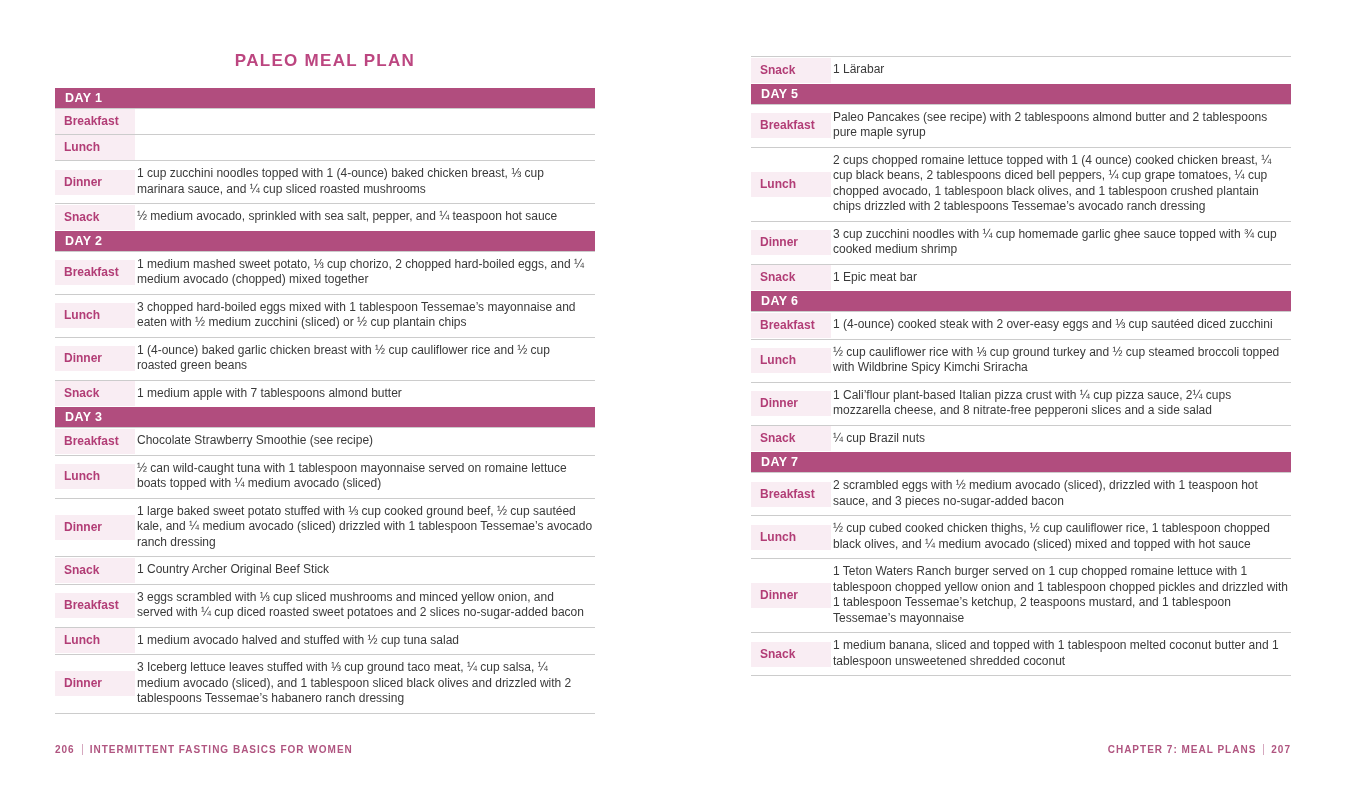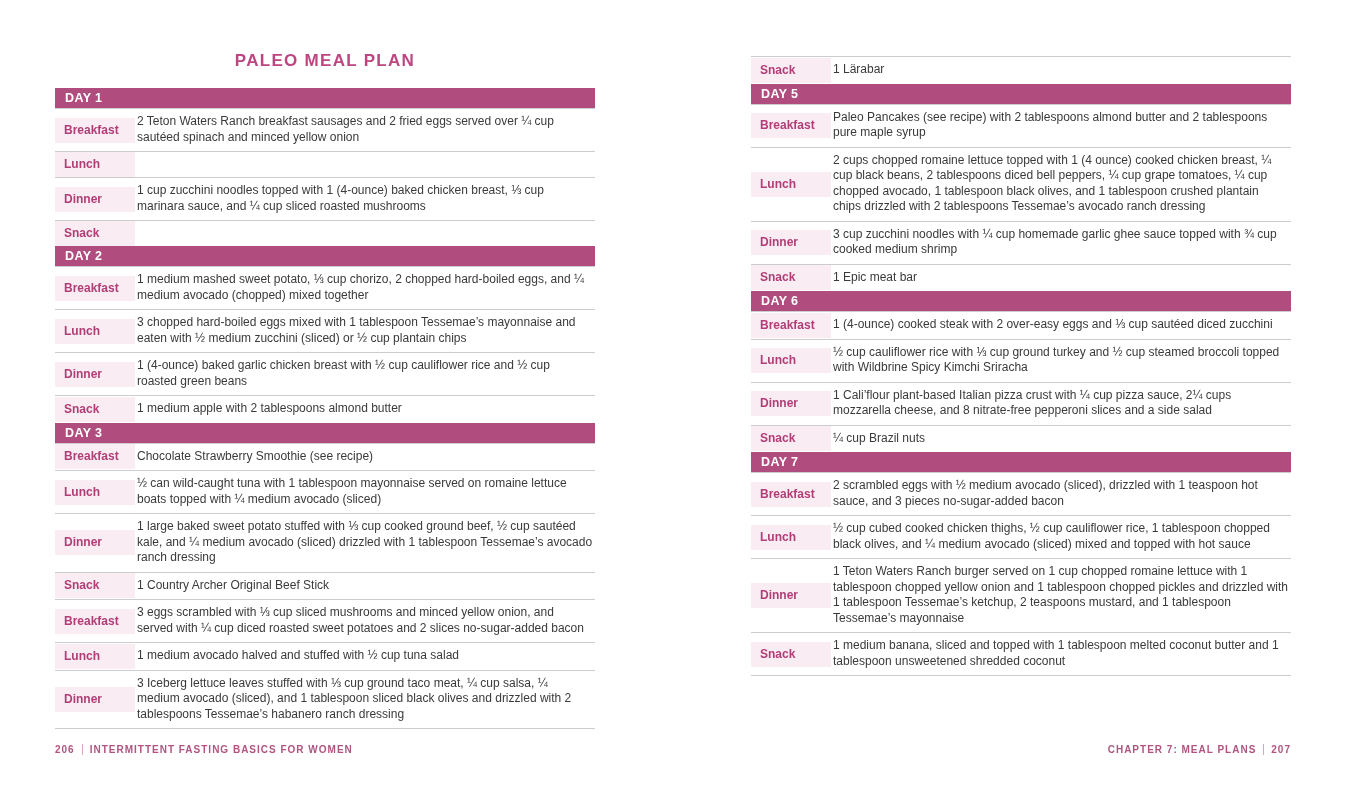--- a/index.html
+++ b/index.html
@@ -100,48 +100,48 @@
 <body>
 
 <div class="spread">
 
   <div class="page left">
     <div class="page-title">PALEO MEAL PLAN</div>
     <div class="meal-table lt" id="left-table">
         <div class="day-row">DAY 1</div>
         <div class="meal-row">
           <div class="label-cell">Breakfast</div>
-          <div class="text-cell">2 Teton Waters Ranch breakfast sausages and 2 fried eggs served over ¼ cup sautéed spinach and minced yellow onion</div>
         </div>
         <div class="meal-row">
           <div class="label-cell">Lunch</div>
         </div>
         <div class="meal-row">
           <div class="label-cell">Dinner</div>
           <div class="text-cell">1 cup zucchini noodles topped with 1 (4-ounce) baked chicken breast, ⅓ cup marinara sauce, and ¼ cup sliced roasted mushrooms</div>
         </div>
         <div class="meal-row">
           <div class="label-cell">Snack</div>
+          <div class="text-cell">½ medium avocado, sprinkled with sea salt, pepper, and ¼ teaspoon hot sauce</div>
         </div>
         <div class="day-row">DAY 2</div>
         <div class="meal-row">
           <div class="label-cell">Breakfast</div>
           <div class="text-cell">1 medium mashed sweet potato, ⅓ cup chorizo, 2 chopped hard-boiled eggs, and ¼ medium avocado (chopped) mixed together</div>
         </div>
         <div class="meal-row">
           <div class="label-cell">Lunch</div>
           <div class="text-cell">3 chopped hard-boiled eggs mixed with 1 tablespoon Tessemae’s mayonnaise and eaten with ½ medium zucchini (sliced) or ½ cup plantain chips</div>
         </div>
         <div class="meal-row">
           <div class="label-cell">Dinner</div>
           <div class="text-cell">1 (4-ounce) baked garlic chicken breast with ½ cup cauliflower rice and ½ cup roasted green beans</div>
         </div>
         <div class="meal-row">
           <div class="label-cell">Snack</div>
-          <div class="text-cell">1 medium apple with 2 tablespoons almond butter</div>
+          <div class="text-cell">1 medium apple with 7 tablespoons almond butter</div>
         </div>
         <div class="day-row">DAY 3</div>
         <div class="meal-row">
           <div class="label-cell">Breakfast</div>
           <div class="text-cell">Chocolate Strawberry Smoothie (see recipe)</div>
         </div>
         <div class="meal-row">
           <div class="label-cell">Lunch</div>
           <div class="text-cell">½ can wild-caught tuna with 1 tablespoon mayonnaise served on romaine lettuce boats topped with ¼ medium avocado (sliced)</div>
         </div>

